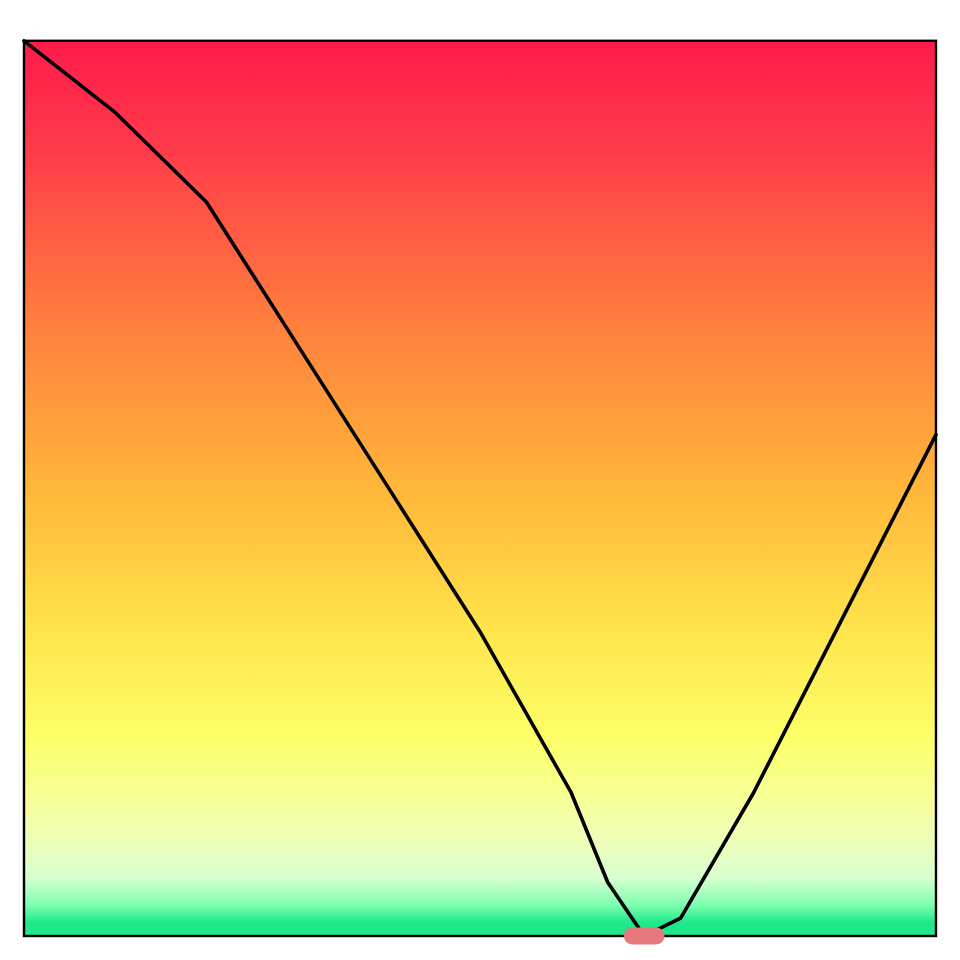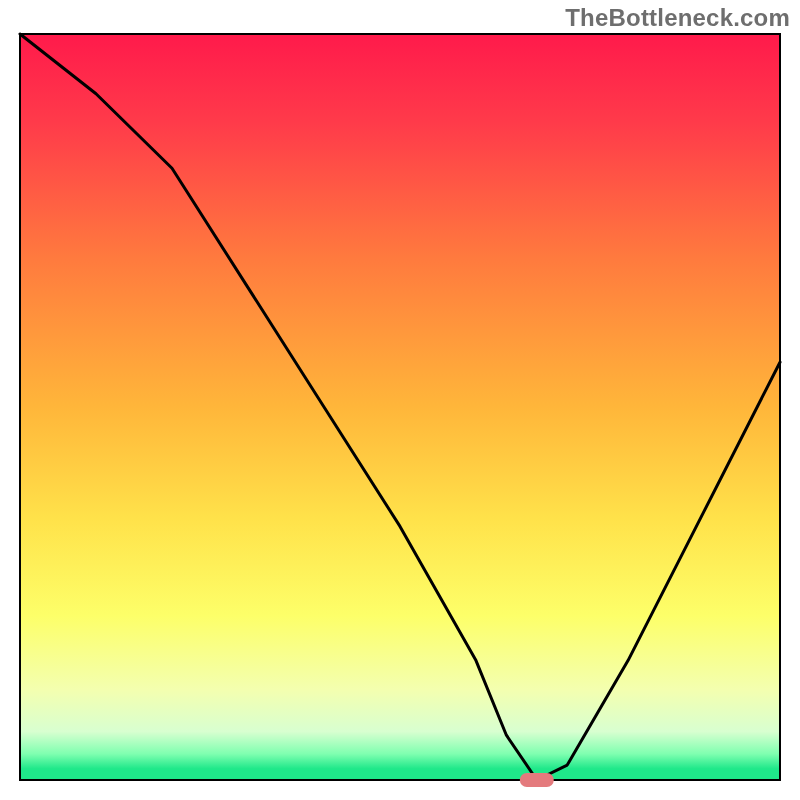--- a/index.html
+++ b/index.html
@@ -27,21 +27,20 @@
     z-index: 3;
   }
   svg {
     display: block;
   }
 </style>
 </head>
 <body>
 
 <div class="chart-container">
-  <div class="watermark">TheBottleneck.com</div>
 
   <svg id="chart-svg" width="800" height="800" viewBox="0 0 800 800">
     <defs>
       <linearGradient id="bg-grad" x1="0" y1="0" x2="0" y2="1">
           <stop offset="0%" stop-color="#ff1a4b"></stop>
           <stop offset="12%" stop-color="#ff3b4a"></stop>
           <stop offset="30%" stop-color="#ff7a3e"></stop>
           <stop offset="50%" stop-color="#ffb63a"></stop>
           <stop offset="65%" stop-color="#ffe24a"></stop>
           <stop offset="78%" stop-color="#fdff69"></stop>

